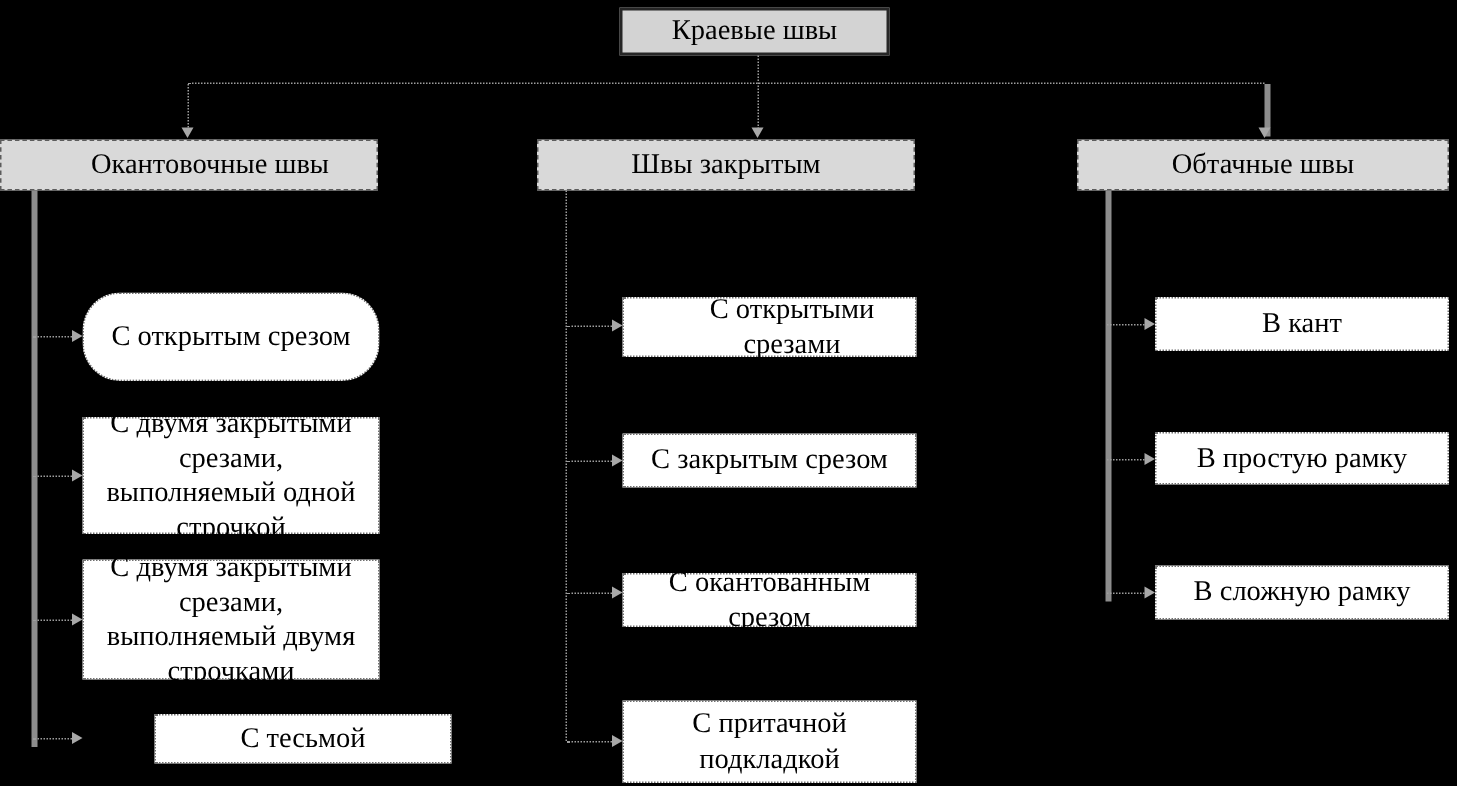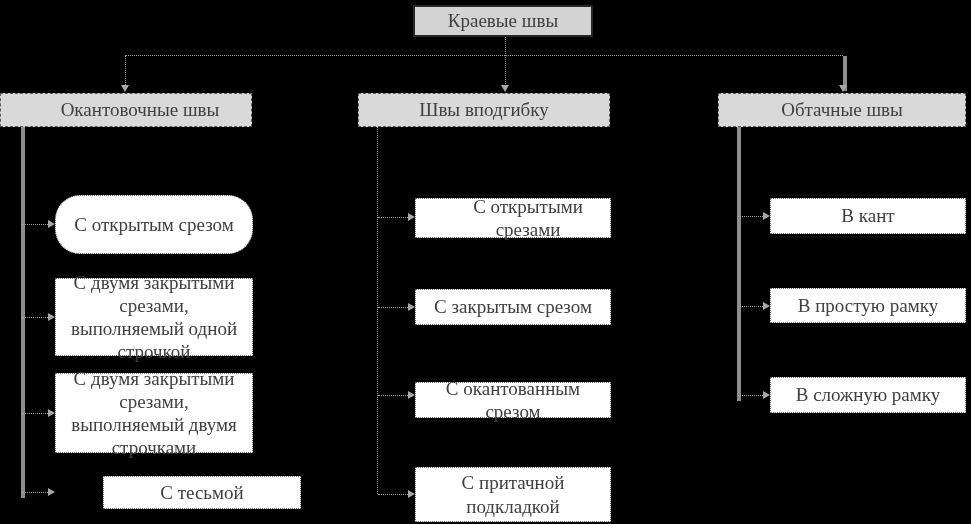--- a/index.html
+++ b/index.html
@@ -15,21 +15,21 @@
     font-family: "Liberation Serif", serif;
     overflow: hidden;
   }
   .box {
     position: absolute;
     box-sizing: border-box;
     display: flex;
     align-items: center;
     justify-content: center;
     text-align: center;
-    color: #404040;
+    color: #000000;
     font-size: 19px;
     line-height: 1.22;
   }
   .root {
     background: #d3d3d3;
     border: 2px solid #262626;
   }
   .header {
     background: #d9d9d9;
     border: 1px dashed #5c5c5c;
@@ -77,21 +77,21 @@
 
   <div class="vline" style="left:505px; top:37px; height:49px;"></div>
   <div class="hline" style="left:125px; top:55px; width:718px;"></div>
   <div class="vline" style="left:125px; top:56px; height:29px;"></div>
   <div class="vline solid" style="left:843px; top:56px; height:29px;"></div>
   <div class="arrow-d" style="left:121px; top:85px;"></div>
   <div class="arrow-d" style="left:501px; top:85px;"></div>
   <div class="arrow-d" style="left:839px; top:85px;"></div>
 
   <div class="box header" style="left:0px; top:93px; width:252px; height:34px;padding-left:28px;">Окантовочные швы</div>
-  <div class="box header" style="left:358px; top:93px; width:252px; height:34px;">Швы вподгибку</div>
+  <div class="box header" style="left:358px; top:93px; width:252px; height:34px;">Швы закрытым</div>
   <div class="box header" style="left:718px; top:93px; width:248px; height:34px;">Обтачные швы</div>
 
   <div class="vline solid" style="left:21px; top:127px; height:365px;"></div>
   <div class="hline" style="left:22px; top:224px; width:26px;"></div>
   <div class="arrow-r" style="left:48px; top:220px;"></div>
   <div class="hline" style="left:22px; top:317px; width:26px;"></div>
   <div class="arrow-r" style="left:48px; top:313px;"></div>
   <div class="hline" style="left:22px; top:413px; width:26px;"></div>
   <div class="arrow-r" style="left:48px; top:409px;"></div>
   <div class="hline" style="left:22px; top:492px; width:26px;"></div>

